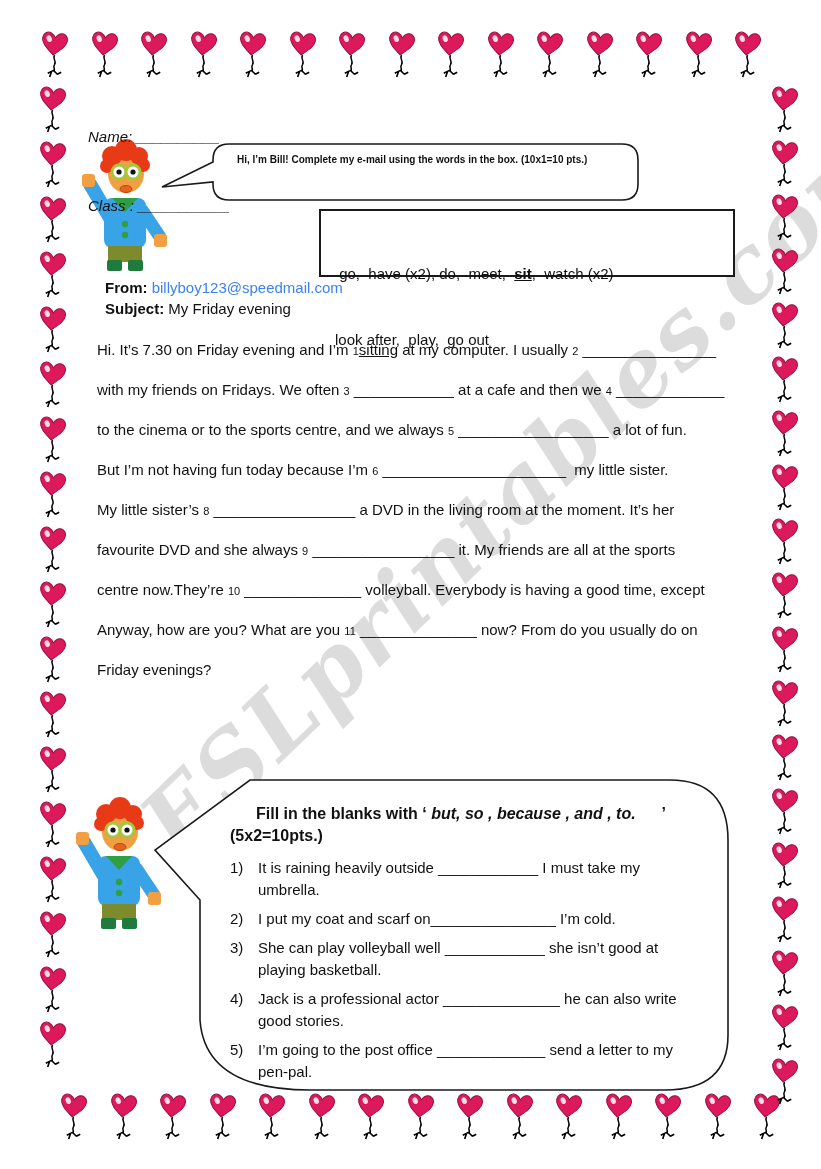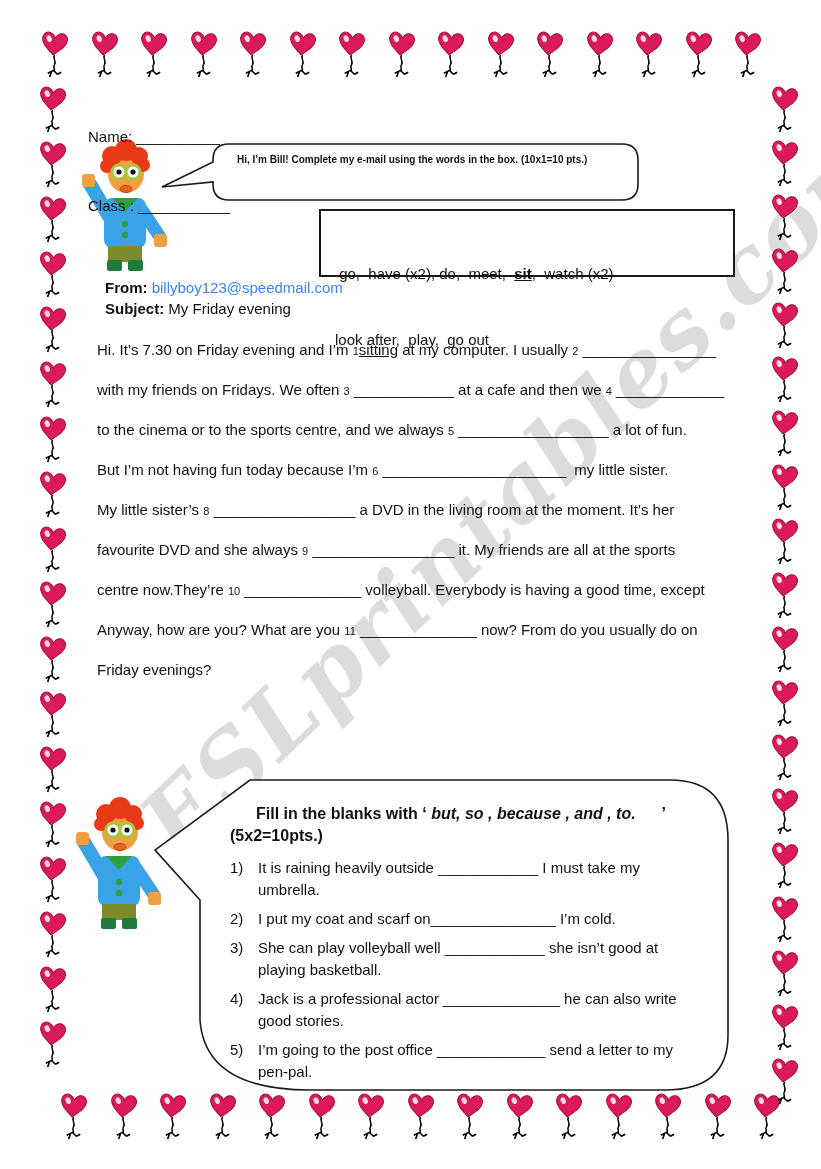--- a/index.html
+++ b/index.html
@@ -15,21 +15,21 @@
   
   .boy{position:absolute;width:100px;height:142px;z-index:3;}
   #boy1{left:76px;top:134px;}
   #boy2{left:70px;top:792px;}
   
   .bubble-svg{position:absolute;z-index:2;}
   #bubble1-svg{left:150px;top:138px;}
   #bubble2-svg{left:140px;top:770px;}
   
   .txt{position:absolute;z-index:4;}
-  .name-block{left:88px;top:79px;font-size:15px;line-height:23px;white-space:pre;}
+  .name-block{left:88px;top:79px;font-size:15px;line-height:23px;white-space:pre;font-style:italic;}
   .bubble1-text{left:237px;top:149px;width:382px;font-weight:bold;font-size:10px;line-height:21px;}
   .word-box{left:275px;top:209px;width:398px;height:56px;border:2px solid #1a1a1a;
             background:#fff;font-size:15px;line-height:22px;padding:8px 0 0 14px;white-space:pre;z-index:4;margin-left:44px;}
   .from-block{left:105px;top:277px;font-size:15px;line-height:21px;}
   .bold{font-weight:bold;}
   .link{color:#3b82f6;cursor:pointer;}
   .email-body{left:97px;top:341px;width:670px;}
   .email-line{height:40px;font-size:15px;white-space:pre;}
   .s-num{font-size:11px;}
   .s-u{text-decoration:underline;}

